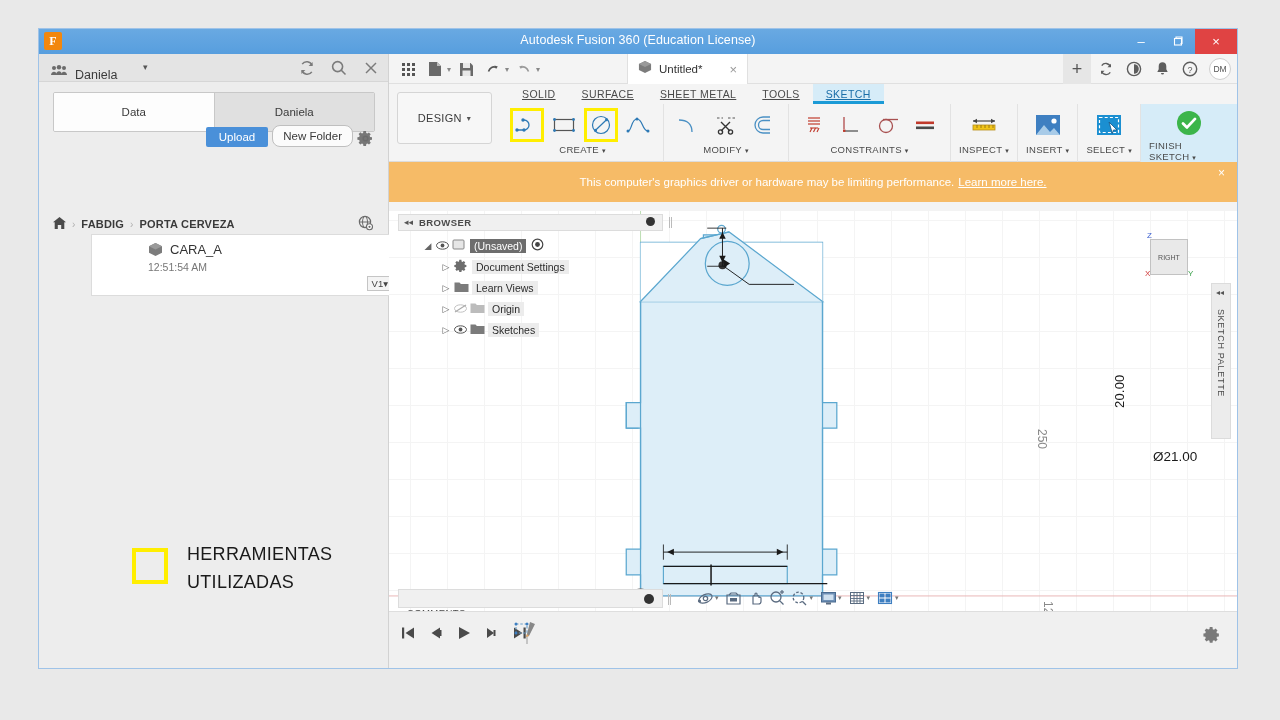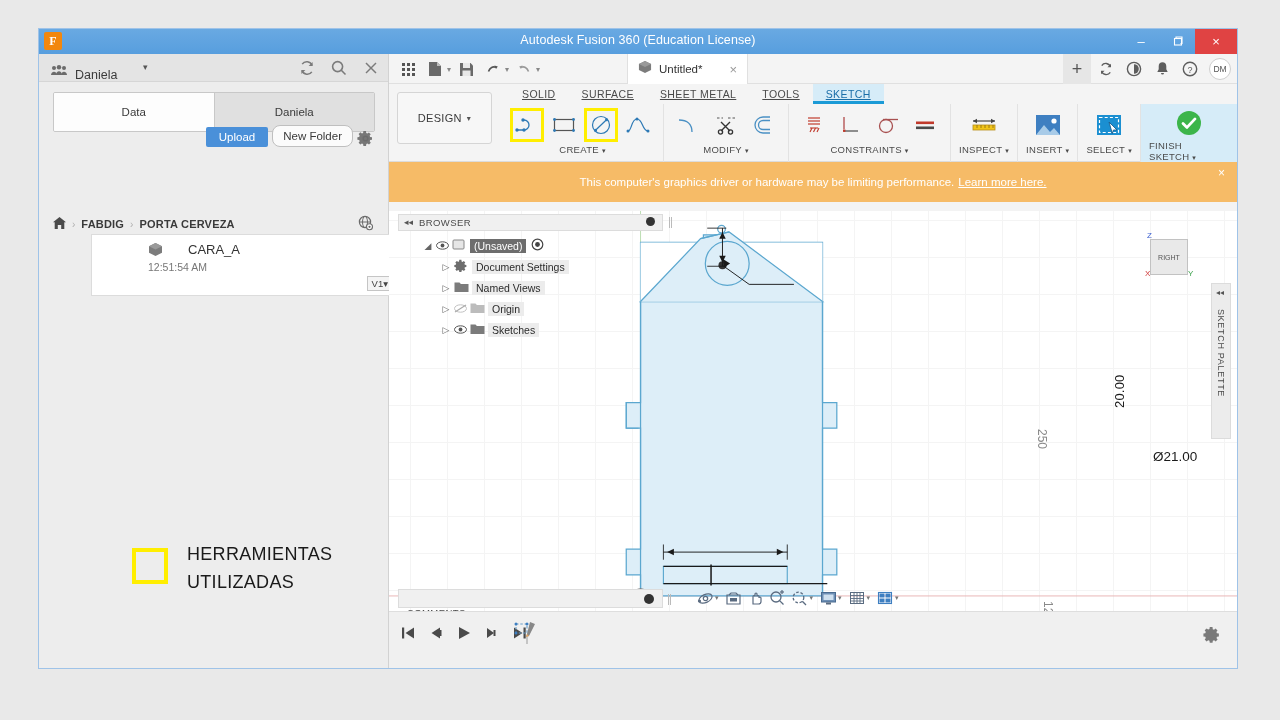--- a/index.html
+++ b/index.html
@@ -50,21 +50,21 @@
   .gear18 { width:17px; height:17px; color:#6d6d6d; }
 
   .crumbs { position:absolute; left:14px; right:14px; top:160px; height:20px;
      display:flex; align-items:center; gap:6px; font-size:11px; color:#3a3a3a; }
   .crumbs .sep { color:#b0b0b0; font-size:10px; }
   .crumbs b { font-weight:bold; letter-spacing:.2px; }
   .crumbs .globe { position:absolute; right:0; top:1px; width:16px; height:16px; color:#6b6b6b; }
 
   .filecard { position:absolute; left:52px; top:180px; width:308px; height:62px;
      background:#fff; border:1px solid #dcdcdc; }
-  .fc-name { position:absolute; left:78px; top:7px; font-size:13px; color:#333;margin-left:18px; }
+  .fc-name { position:absolute; left:78px; top:7px; font-size:13px; color:#333; }
   .fc-cube { position:absolute; left:56px; top:7px; width:15px; height:15px; }
   .fc-time { position:absolute; left:56px; top:26px; font-size:10.5px; color:#777; }
   .fc-ver { position:absolute; right:5px; bottom:4px; border:1px solid #c5c5c5;
      background:#f4f4f4; font-size:9.5px; color:#444; padding:1px 4px; }
 
   
   .anno-sq { position:absolute; left:93px; top:494px; width:36px; height:36px;
      border:4px solid #ffee00; }
   .anno-tx { position:absolute; left:148px; top:487px; font-size:18px; color:#1a1a1a;
      line-height:1.55; letter-spacing:.3px; }
@@ -128,21 +128,21 @@
        linear-gradient(to bottom, #f4f4f4 1px, transparent 1px),
        linear-gradient(to right, #e6e6e6 1px, transparent 1px),
        linear-gradient(to bottom, #e6e6e6 1px, transparent 1px);
      background-size: 37px 37px, 37px 37px, 185px 185px, 185px 185px;
      background-position: 21px 9px, 21px 9px, 21px 9px, 21px 9px; }
 
   
   .browser { position:absolute; left:9px; top:3px; width:265px; }
   .br-head { height:17px; background:#f0f0f0; border:1px solid #dcdcdc;
      display:flex; align-items:center; padding:0 6px; }
-  .br-head .lbl { font-size:9.5px; color:#4a4a4a; letter-spacing:.4px; margin-left:14px; }
+  .br-head .lbl { font-size:9.5px; color:#4a4a4a; letter-spacing:.4px; margin-left:14px;font-weight:bold; }
   .br-coll { font-size:9px; color:#555; position:absolute; left:6px; top:3px; }
   .br-dot { position:absolute; right:8px; top:3px; width:9px; height:9px; border-radius:50%;
      background:#333; }
   .br-grip { position:absolute; right:-9px; top:3px; width:3px; height:11px;
      border-left:1px solid #bbb; border-right:1px solid #bbb; }
   .tnode { display:flex; align-items:center; height:21px; font-size:10.5px; color:#2b2b2b; }
   .tnode .arrow { width:16px; text-align:center; font-size:9px; color:#666; }
   .tnode .eye { width:16px; color:#666; }
   .tnode .ico { width:18px; }
   .tnode .nm { padding:1px 4px; background:#ececec; }
@@ -701,21 +701,21 @@
             <span class="nm">Document Settings</span>
           </div>
 
           <div class="tnode" style="padding-left:40px">
             <span class="arrow">▷</span>
             <span class="ico">
               <svg width="15" height="12" viewBox="0 0 15 12">
                     <path d="M.5 1.5h5l1.4 1.6h7.6V11H.5z" fill="#7b7b7b"></path>
                   </svg>
             </span>
-            <span class="nm">Named Views</span>
+            <span class="nm">Learn Views</span>
           </div>
 
           <div class="tnode" style="padding-left:40px">
             <span class="arrow">▷</span>
             <span class="eye">
               <svg width="13" height="9" viewBox="0 0 13 9">
                     <ellipse cx="6.5" cy="4.5" rx="6" ry="3.7" fill="none" stroke="#c2c2c2" stroke-width="1"></ellipse>
                     <line x1="1" y1="8" x2="12" y2="1" stroke="#aaa" stroke-width="1.1"></line>
                   </svg>
             </span>

